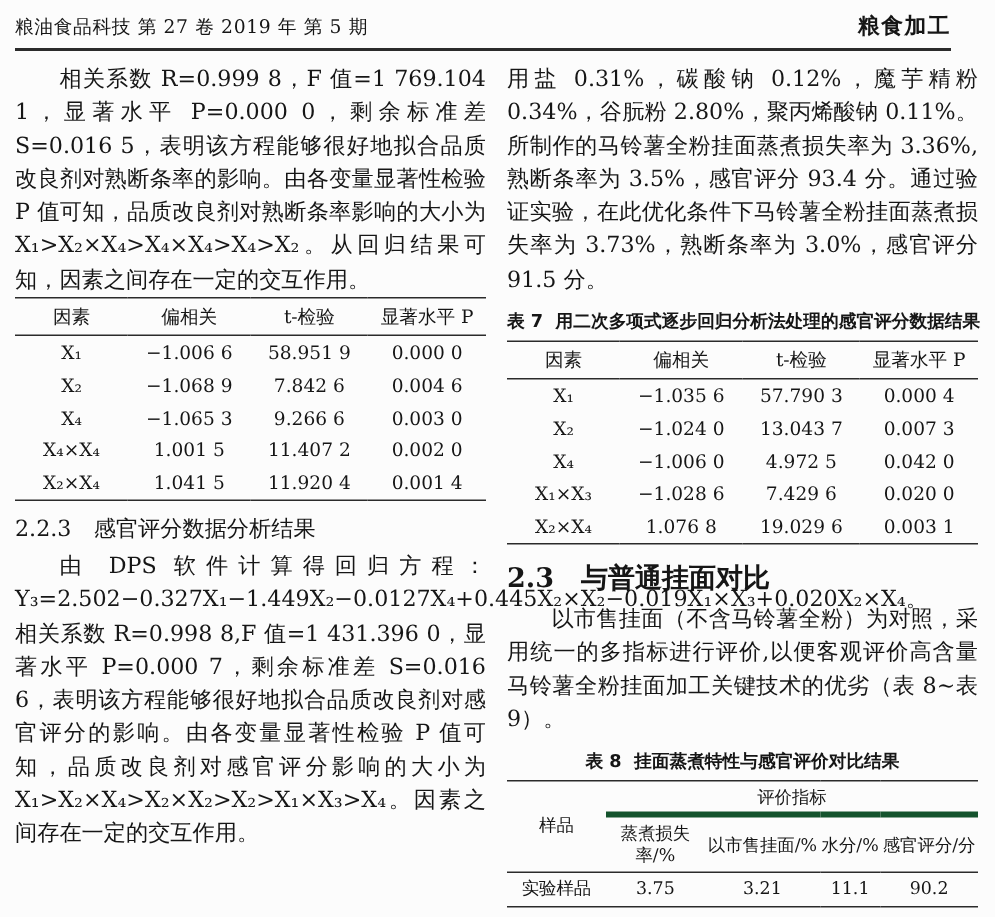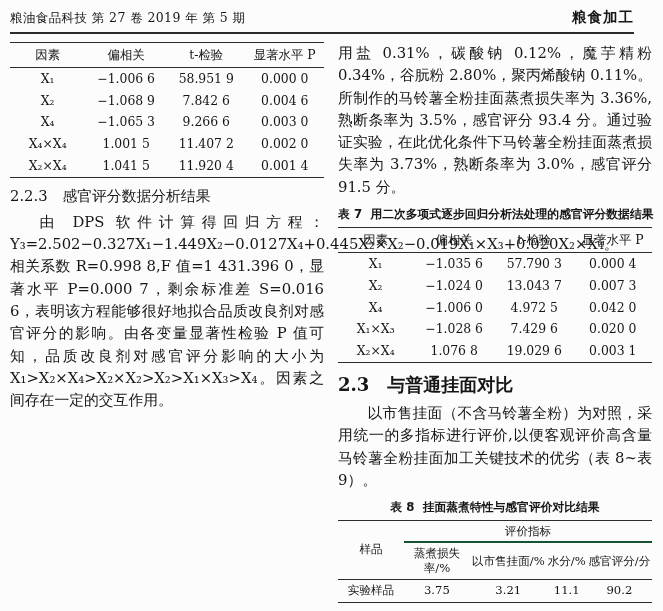--- a/index.html
+++ b/index.html
@@ -35,40 +35,41 @@
   .h-sub{font-size:14.8px;font-weight:normal;margin:9px 0 5px;}
   .h-sub .hnum{margin-right:1em;}
   .h-main{font-size:18px;margin:10px 0 5px;font-weight:bold;}
   .h-main .hnum{margin-right:1em;font-family:"DejaVu Serif",serif;}
   .h-main .htxt{font-family:"DejaVu Sans","Liberation Sans",sans-serif;}
   
   .t8{border-top:1.6px solid #2b2b2b;border-bottom:1.6px solid #2b2b2b;
       font-size:11.6px;line-height:1.3;}
   .t8 th{font-weight:normal;padding:2.6px 0;text-align:center;vertical-align:middle;}
   .t8 td{text-align:center;padding:3.4px 0;}
-  .t8 .group{border-bottom:2px solid #14532d;}
+  .t8 .group{border-bottom:4px solid #14532d;}
   .t8 .sample{border-bottom:1px solid #2b2b2b;}
   .t8 tr.sub th{border-bottom:1px solid #2b2b2b;}
   .t8 th:nth-child(1),.t8 td:nth-child(1){width:21%;}
 </style>
 </head>
 <body>
 
 <div class="page">
 
   <header class="hdr">
     <span class="journal">粮油食品科技 第 27 卷 2019 年 第 5 期</span>
     <span class="section">粮食加工</span>
   </header>
 
   <div class="cols">
 
     <div class="col">
 
 
+      <p class="indent">相关系数 R=0.999 8，F 值=1 769.104 1，显著水平 P=0.000 0，剩余标准差 S=0.016 5，表明该方程能够很好地拟合品质改良剂对熟断条率的影响。由各变量显著性检验 P 值可知，品质改良剂对熟断条率影响的大小为 X₁&gt;X₂×X₄&gt;X₄×X₄&gt;X₄&gt;X₂。从回归结果可知，因素之间存在一定的交互作用。</p>
 
 
       <table class="datatable">
         <thead>
           <tr>
             <th>因素</th>
             <th>偏相关</th>
             <th>t-检验</th>
             <th>显著水平 P</th>
           </tr>

